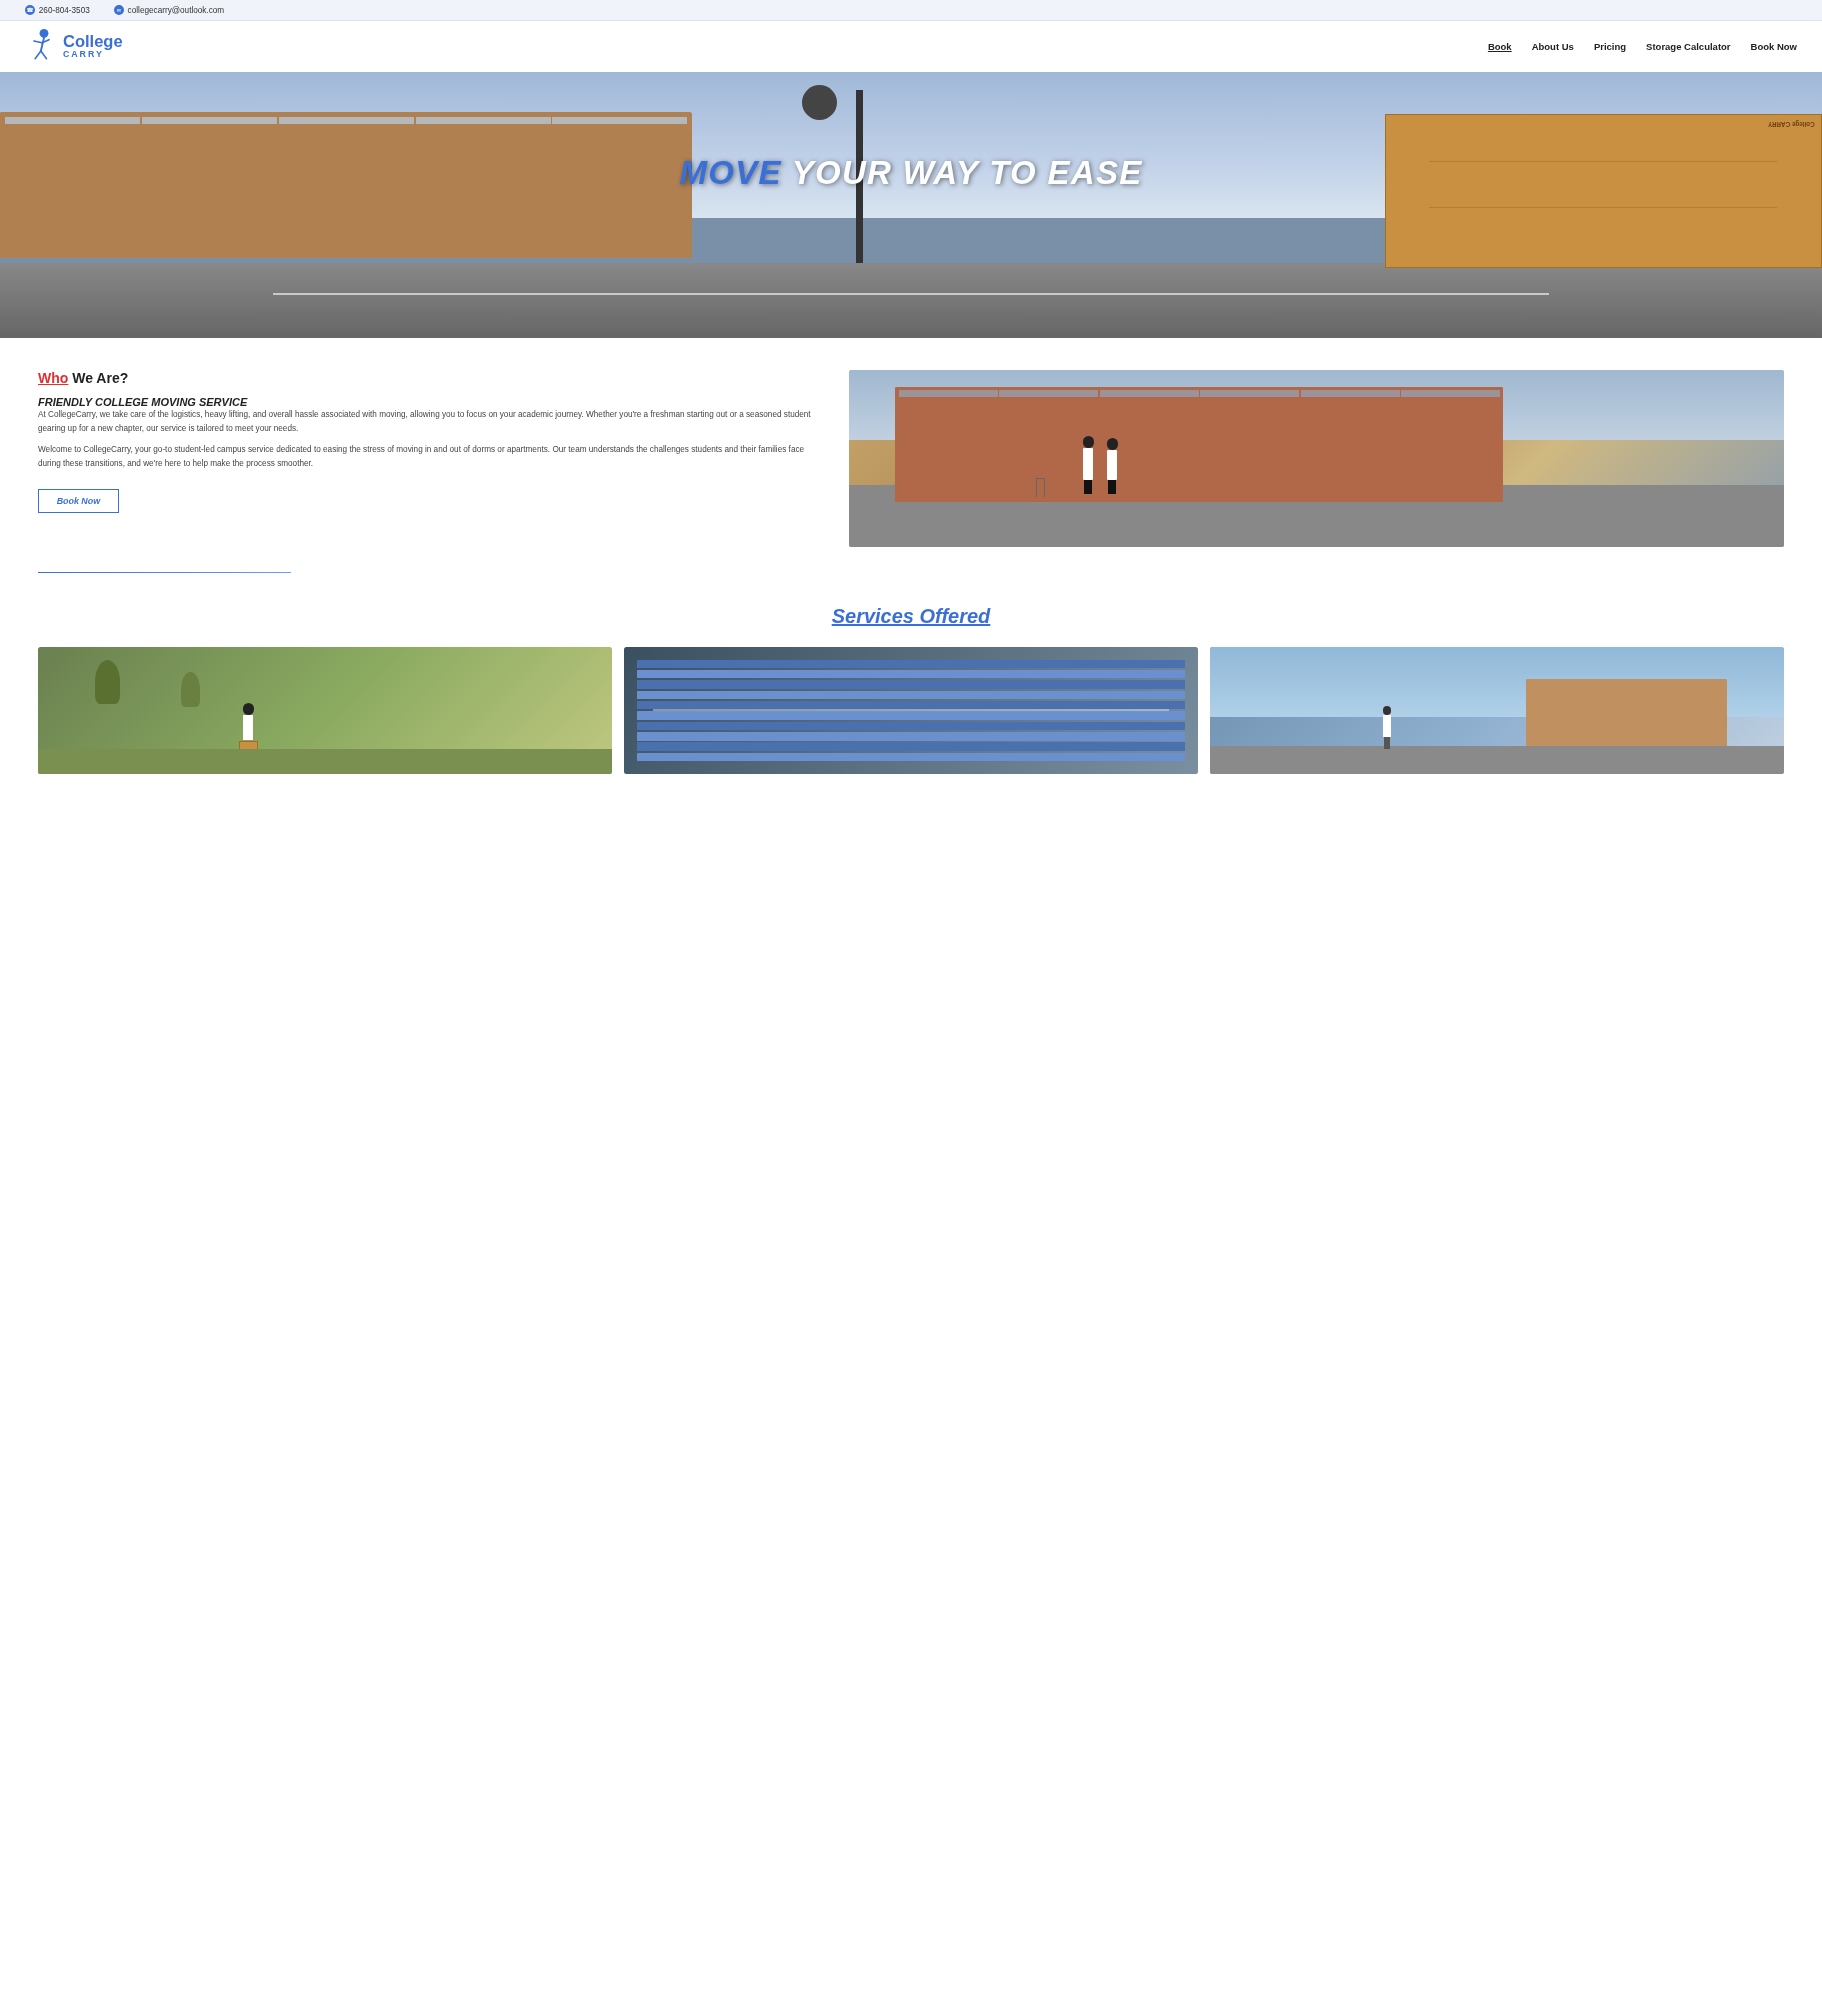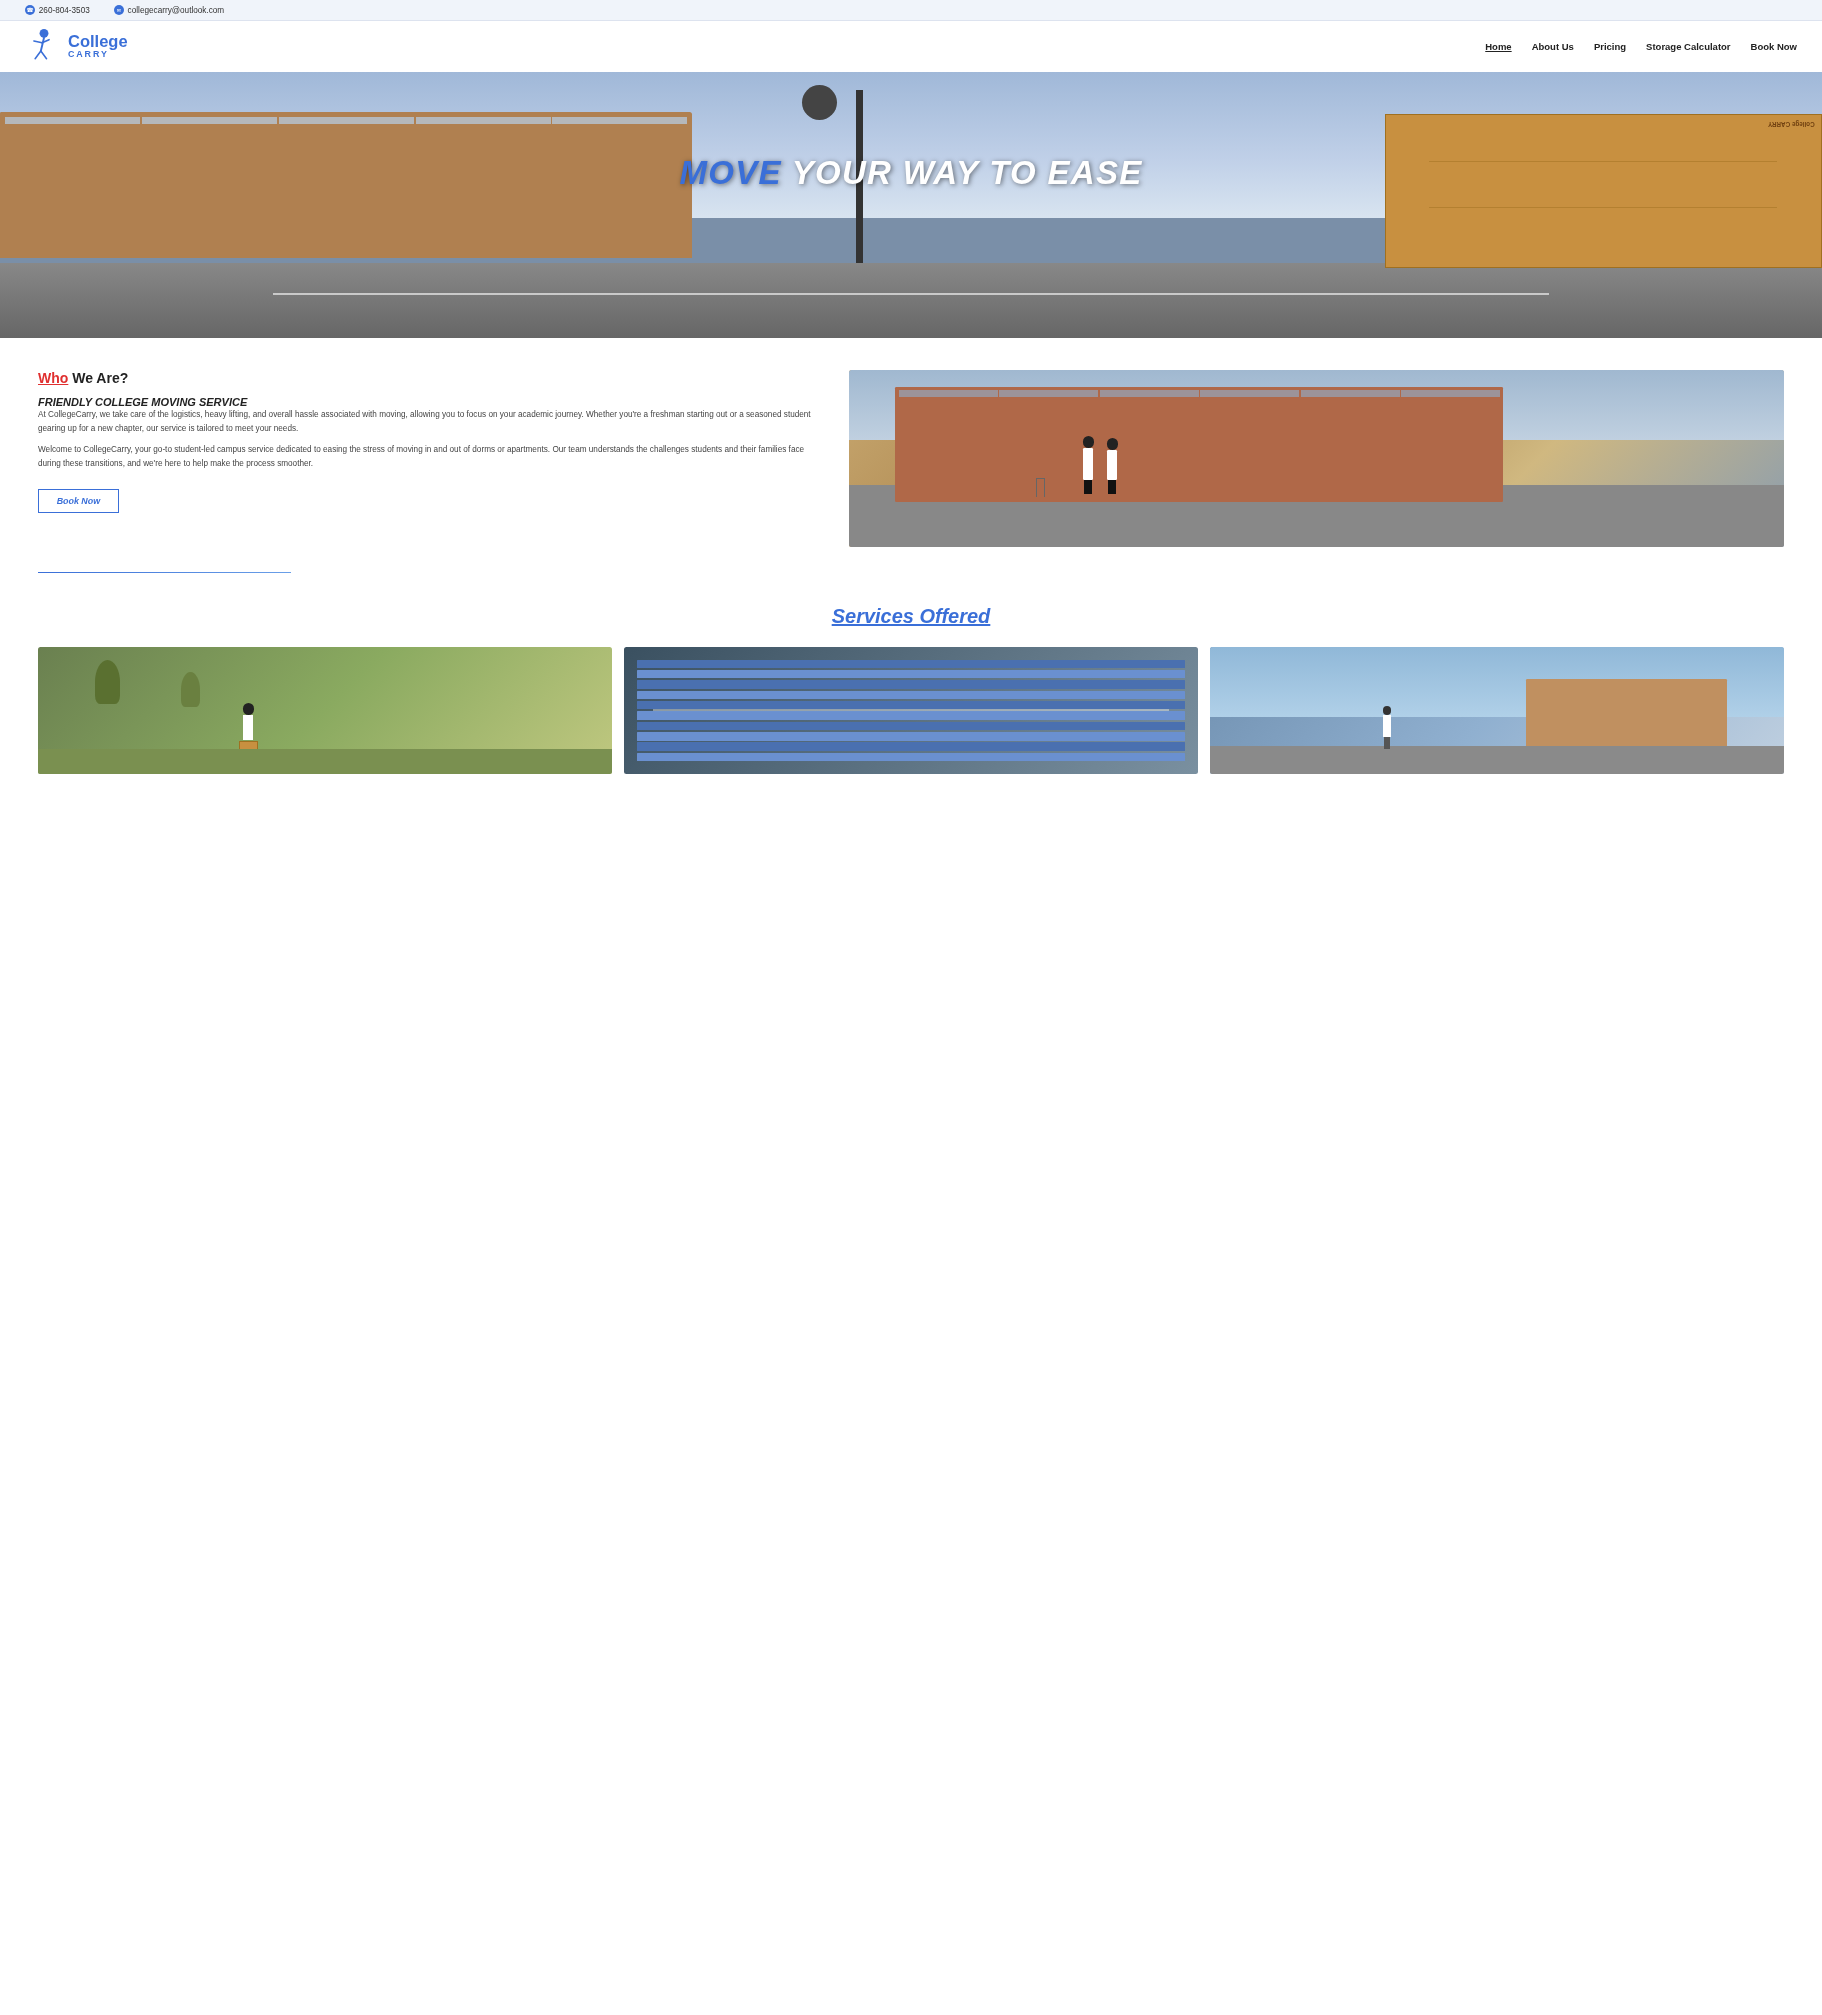--- a/index.html
+++ b/index.html
@@ -28,21 +28,20 @@
       align-items: center;
       justify-content: space-between;
       padding: 6.3px 25px;
       background: rgba(255,255,255,0.92);
       position: relative;
       z-index: 10;
     }
     .logo {
       display: flex;
       align-items: center;
-      gap: 5px;
     }
     .logo-icon {
       width: 38px;
       height: 38px;
     }
     .logo-text-group {
       display: flex;
       flex-direction: column;
       line-height: 1.1;
     }
@@ -284,21 +283,21 @@
 
       <line x1="25" y1="38" x2="34" y2="50" stroke="#3a6fd8" stroke-width="2.5" stroke-linecap="round"></line>
     </svg>
     <div class="logo-text-group">
       <span class="logo-college">College</span>
       <span class="logo-carry">CARRY</span>
     </div>
   </div>
 
   <nav>
-    <a class="nav-link active">Home</a>
+    <a class="nav-link active">Book</a>
     <a class="nav-link">About Us</a>
     <a class="nav-link">Pricing</a>
     <a class="nav-link">Storage Calculator</a>
     <a class="nav-link">Book Now</a>
   </nav>
 </div>
 
 <div class="hero">
   <div class="hero-sky"></div>
 

